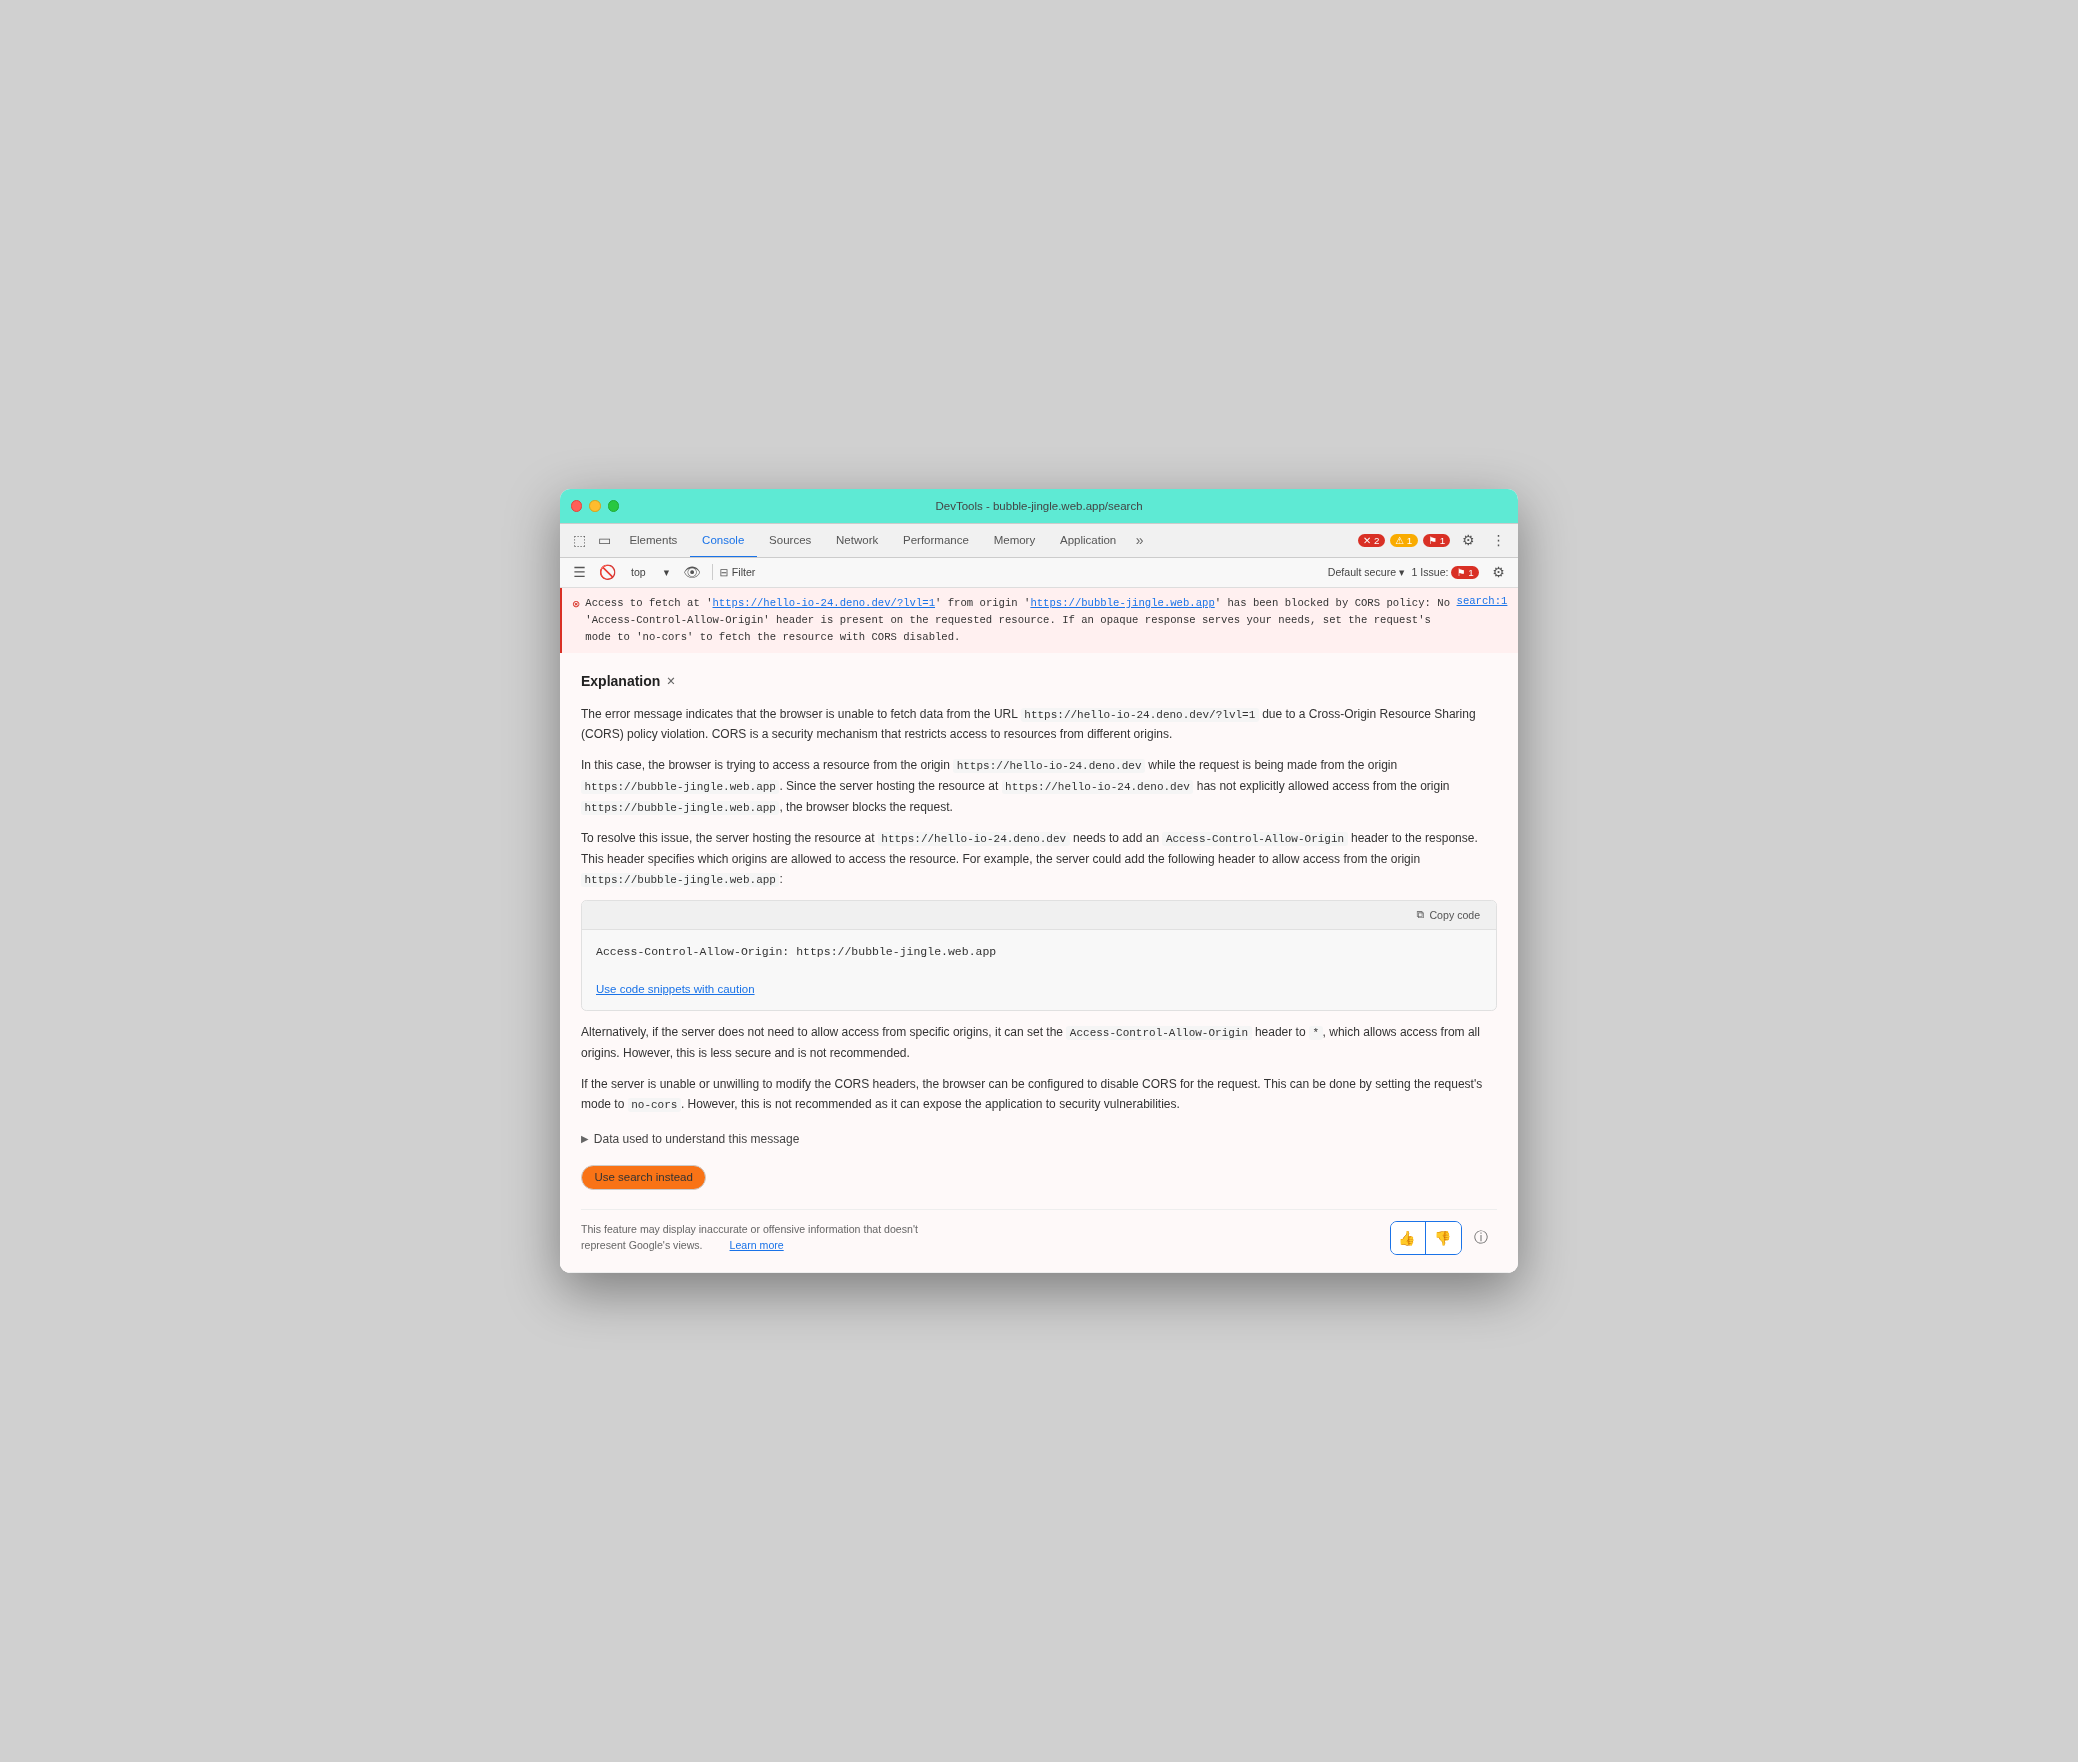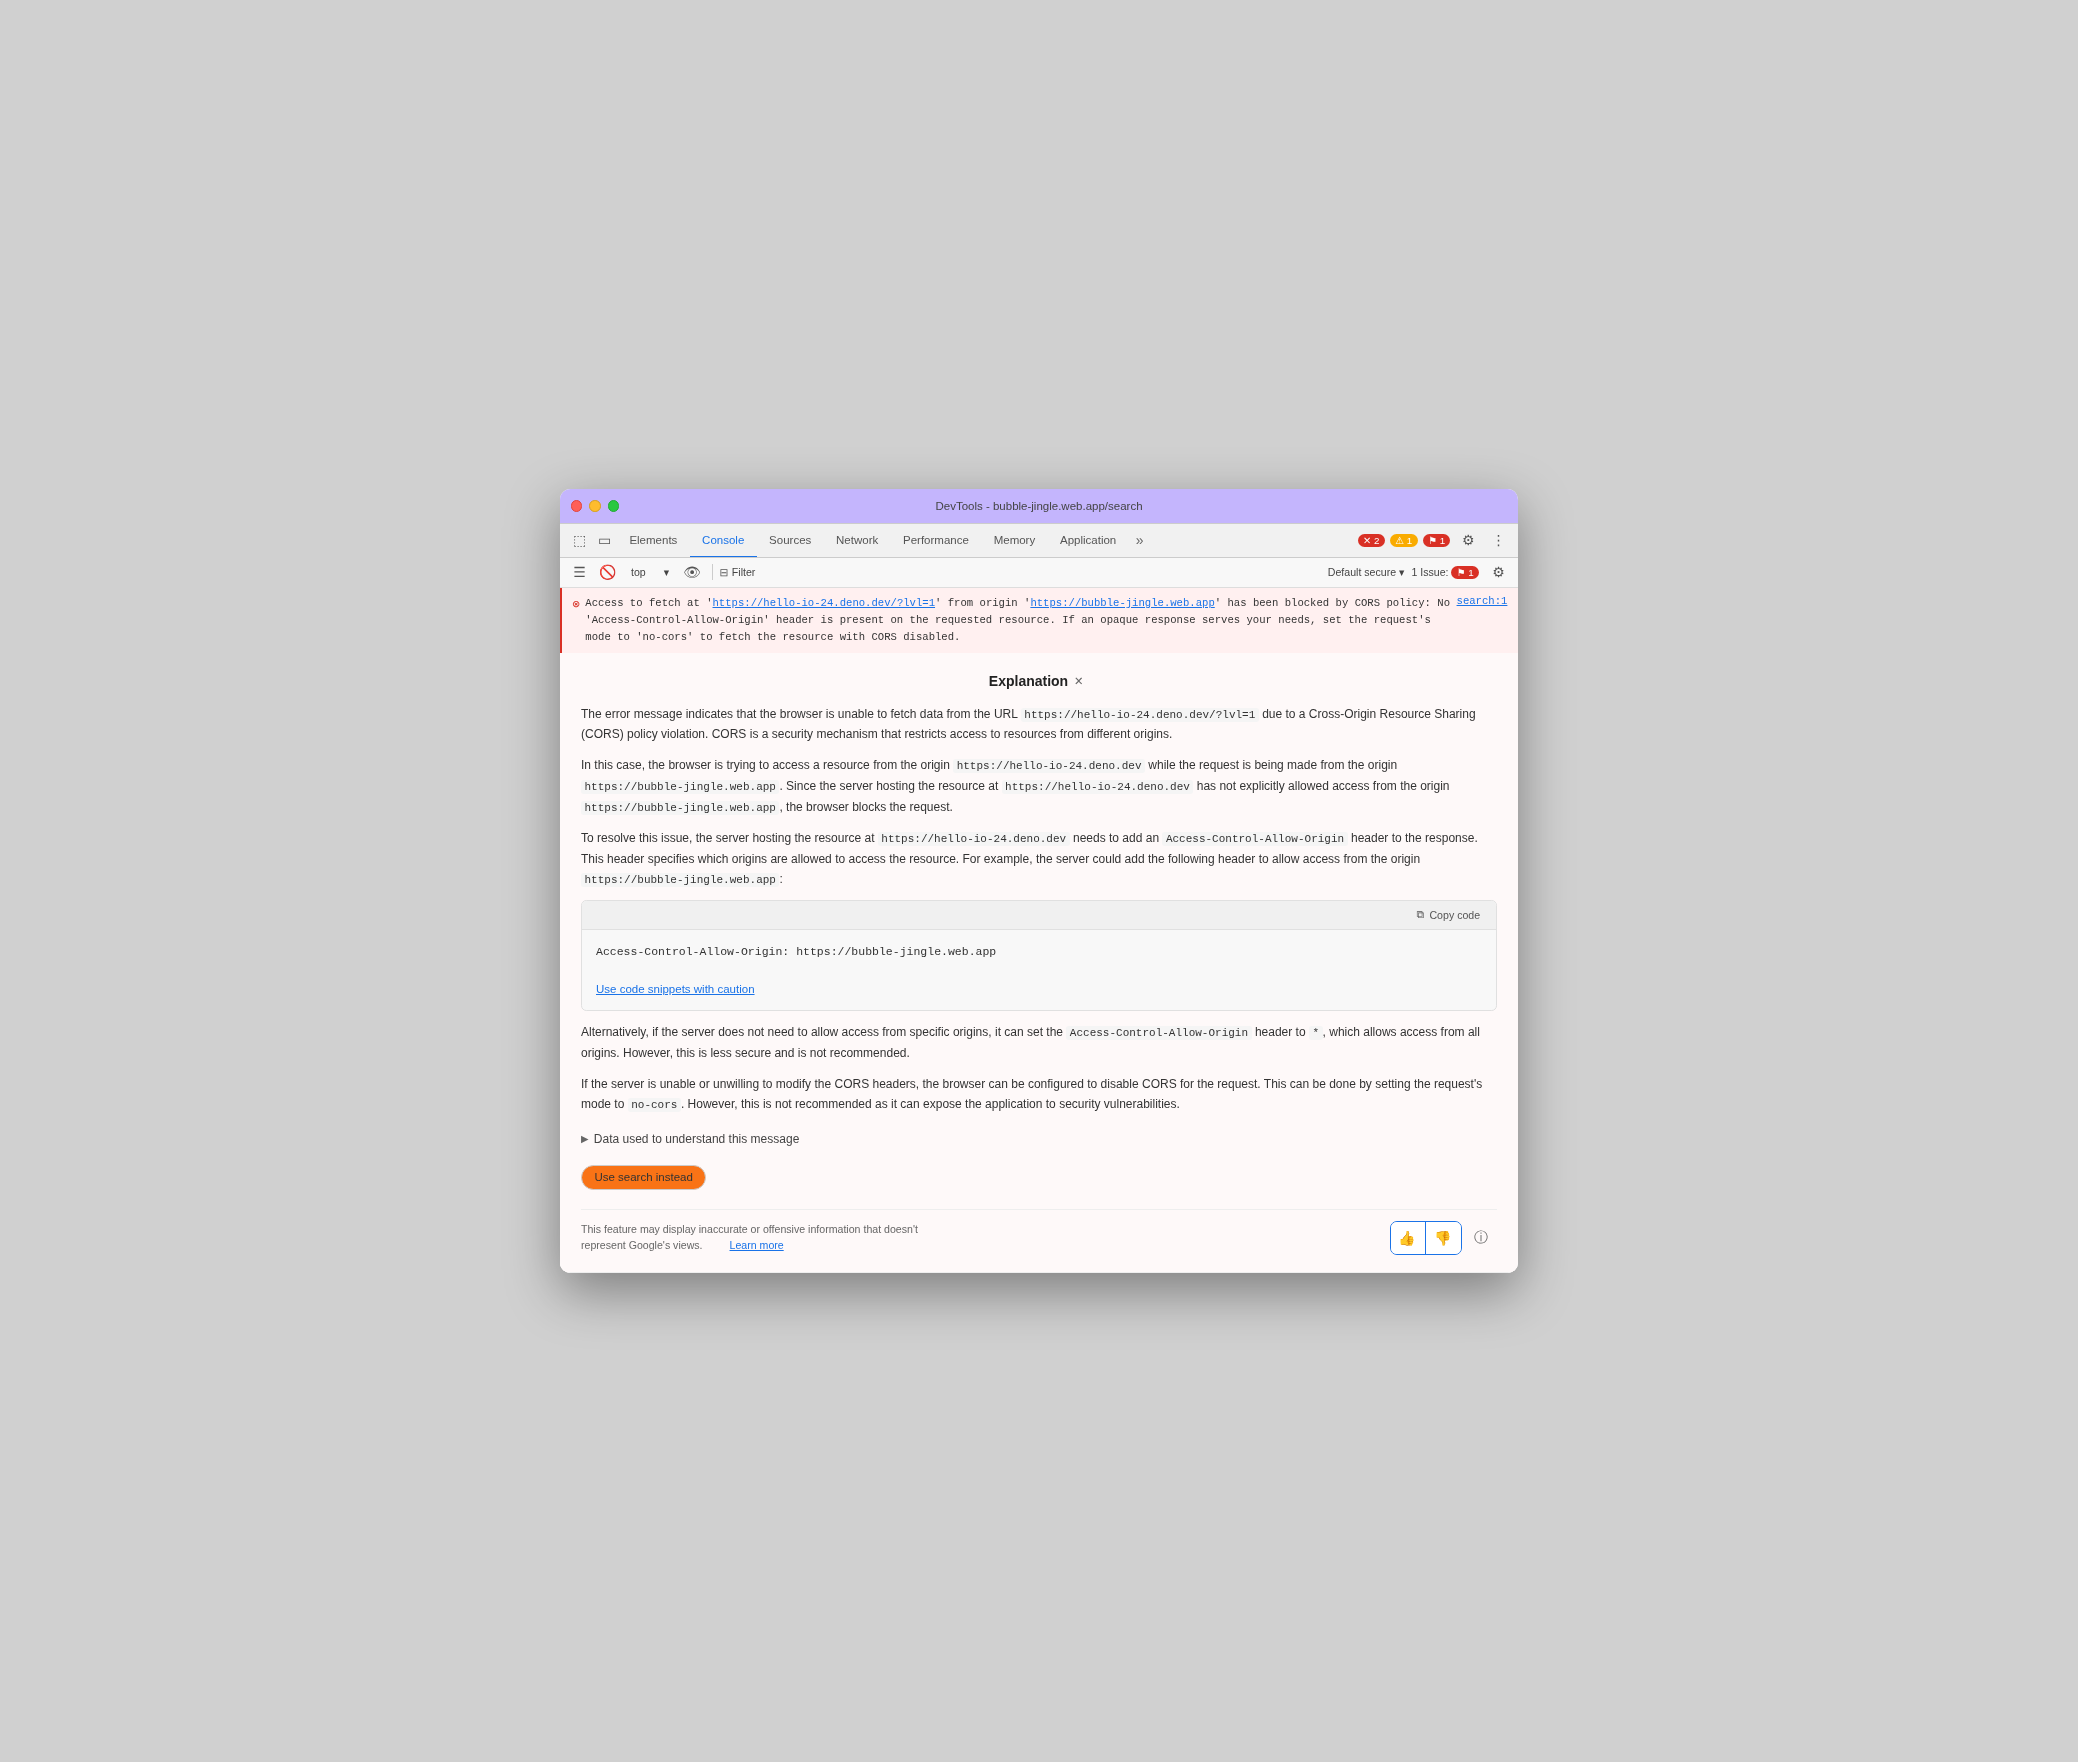--- a/index.html
+++ b/index.html
@@ -12,21 +12,21 @@
       font-family: -apple-system, BlinkMacSystemFont, 'Helvetica Neue', Arial, sans-serif;
     }
     .window {
       width: 958px;
       background: #ffffff;
       border-radius: 10.6px;
       box-shadow: 0 17.7px 53px rgba(0,0,0,0.4);
       overflow: hidden;
     }
     .titlebar {
-      background: #c4b5fd;
+      background: #5eead4;
       height: 35px;
       display: flex;
       align-items: center;
       padding: 0 10.6px;
       border-bottom: 0.9px solid #ccc;
       position: relative;
     }
     .traffic-lights {
       display: flex;
       gap: 7px;
@@ -202,21 +202,21 @@
       white-space: nowrap;
     }
     .explanation-panel {
       background: #fef9f9;
       margin: 0;
       padding: 17.7px 21px;
       border-bottom: 0.9px solid #eee;
     }
     .explanation-header {
       display: flex;
-      justify-content: center;
+      justify-content: flex-start;
       align-items: center;
       margin-bottom: 12.4px;
     }
     .explanation-title {
       font-size: 14px;
       font-weight: 600;
       color: #222;
       font-family: -apple-system, BlinkMacSystemFont, 'Helvetica Neue', Arial, sans-serif;
     }
     .close-btn {

